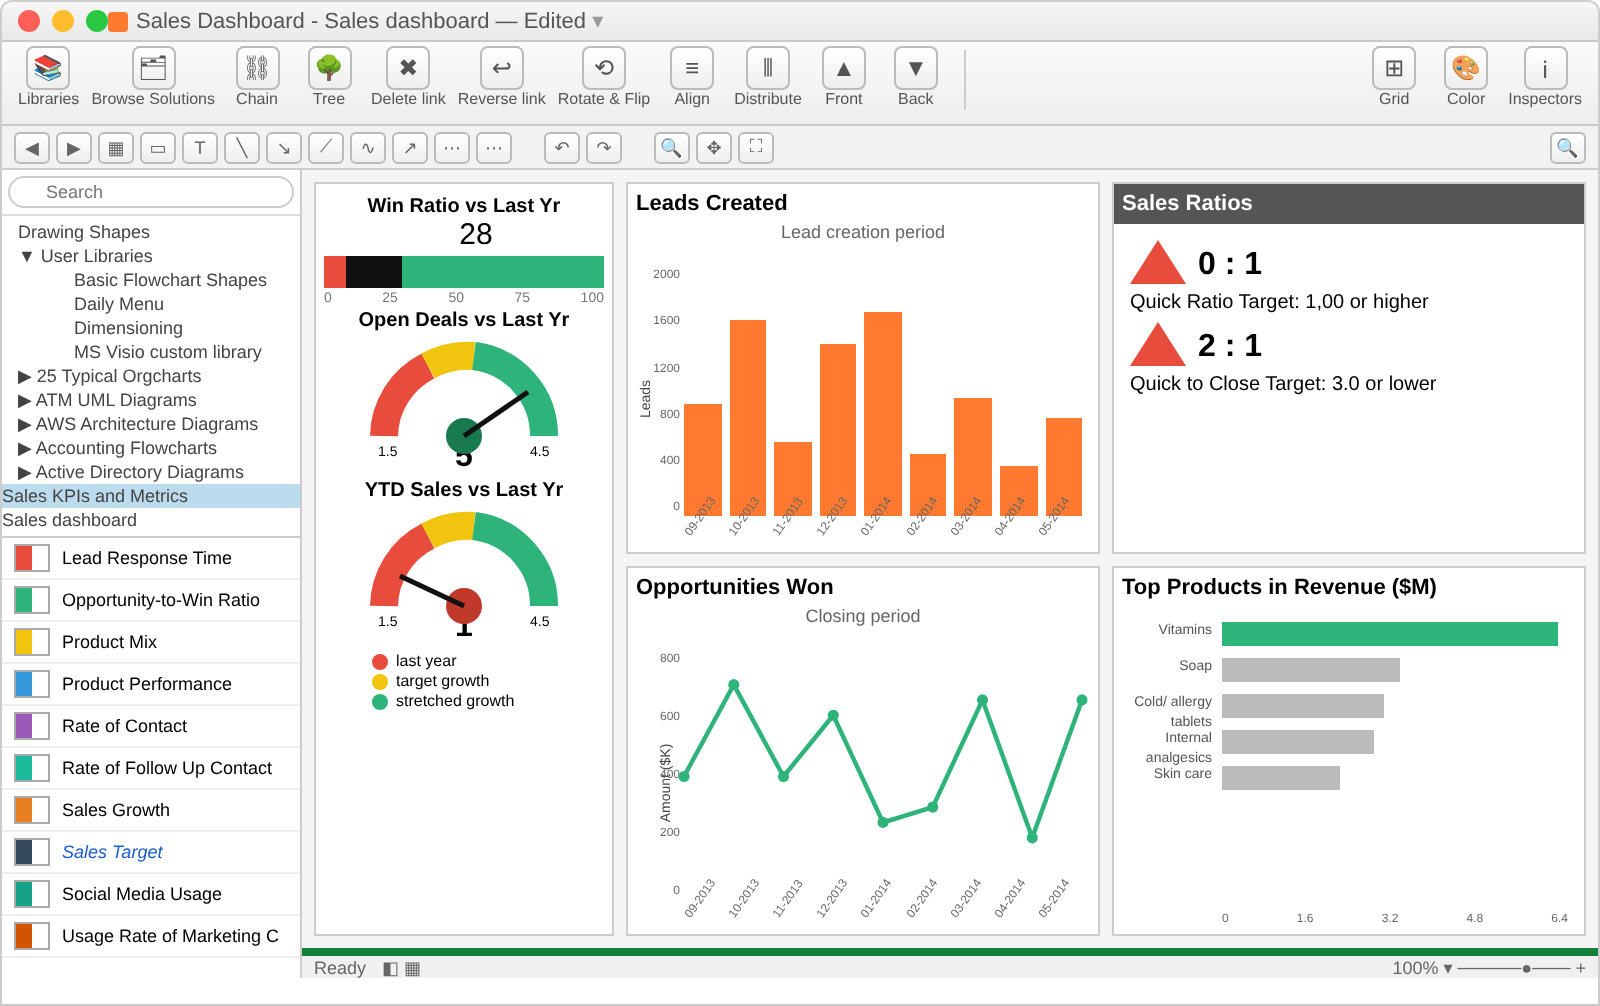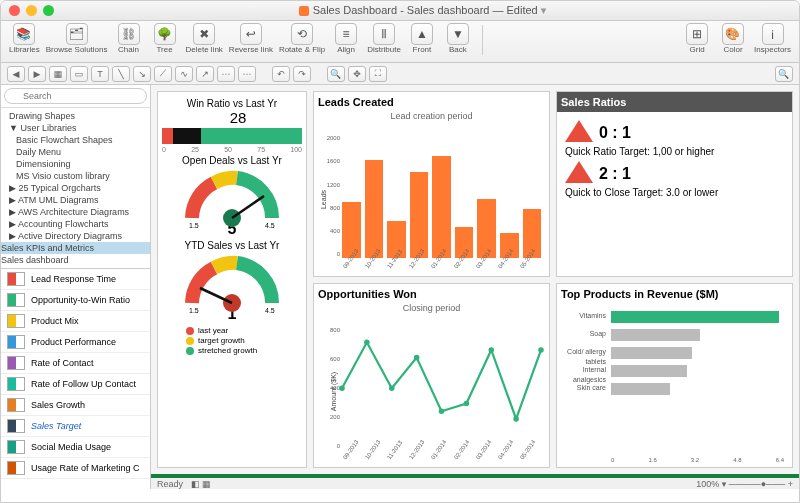--- a/index.html
+++ b/index.html
@@ -1,46 +1,46 @@
 <!DOCTYPE html>
 <html><head>
 <meta charset="utf-8">
 <style>
 *{box-sizing:border-box;margin:0;padding:0;font-family:-apple-system,Helvetica,Arial,sans-serif}
 body{width:800px;height:503px;background:#fff;overflow:hidden;font-size:10px;border:1px solid #ccc;border-radius:6px 6px 0 0;position:relative}
 .titlebar{height:20px;display:flex;align-items:center;padding:0 8px;background:linear-gradient(#f7f7f7,#e8e8e8);border-bottom:1px solid #c9c9c9;border-radius:6px 6px 0 0}
 .tlights{display:flex;gap:6px}
 .tlight{width:11px;height:11px;border-radius:50%}
 .red{background:#ff5f57}.yel{background:#ffbd2e}.grn{background:#28c940}
-.wtitle{flex:1;text-align:center;font-size:11px;color:#555}
+.wtitle{flex:1;text-align:left;font-size:11px;color:#555}
 .doticon{width:10px;height:10px;background:#ff7a30;border-radius:2px;display:inline-block;margin-right:4px;vertical-align:middle}
 .toolbar{height:42px;display:flex;align-items:flex-start;padding:2px 8px;background:linear-gradient(#fafafa,#eee);border-bottom:1px solid #c9c9c9;gap:6px}
 .tbtn{display:flex;flex-direction:column;align-items:center;font-size:8px;color:#555;min-width:30px}
 .tico{width:22px;height:22px;border:1px solid #bbb;border-radius:4px;background:linear-gradient(#fff,#eee);display:flex;align-items:center;justify-content:center;font-size:12px}
 .tsep{width:0;border-left:1px solid #ccc;height:30px;margin:2px 3px}
 .subbar{height:22px;display:flex;align-items:center;padding:0 6px;gap:3px;background:#f2f2f2;border-bottom:1px solid #ccc}
 .sico{width:18px;height:16px;border:1px solid #bbb;border-radius:3px;background:linear-gradient(#fff,#eee);display:flex;align-items:center;justify-content:center;font-size:9px;color:#666}
 .main{display:flex;height:404px}
 .sidebar{width:150px;border-right:1px solid #ccc;display:flex;flex-direction:column;background:#fff;overflow:hidden}
 .search{padding:3px;border-bottom:1px solid #ddd}
 .search input{width:100%;border:1px solid #ccc;border-radius:10px;padding:2px 6px 2px 18px;font-size:9px;background:#fff}
 .tree{flex:0 0 auto;font-size:9px;color:#444;padding:2px 0}
 .tree div{padding:1px 4px 1px 8px;white-space:nowrap;overflow:hidden}
-.tree .i1{padding-left:0}.tree .i2{padding-left:15px}
+.tree .i1{padding-left:0}.tree .i2{padding-left:36px}
 .tree .sel{background:#bcdcee}
 .lib{border-top:1px solid #ccc;flex:1;overflow:hidden;font-size:9px}
 .litem{display:flex;align-items:center;gap:6px;padding:3px 6px;border-bottom:1px solid #eee}
 .lth{width:18px;height:14px;border:1px solid #aaa;display:flex;align-items:center;justify-content:center;font-size:8px;background:#fff}
 .litem.sel{color:#1a5dd0;font-style:italic}
 .canvas{flex:1;background:#f4f4f4;overflow:hidden;display:flex;flex-direction:column}
 .cbody{flex:1;padding:6px;display:grid;grid-template-columns:150px 1fr 1fr;grid-template-rows:1fr 1fr;gap:6px}
 .panel{background:#fff;border:1px solid #ccc;padding:4px;overflow:hidden;display:flex;flex-direction:column}
 .ptitle{font-size:11px;font-weight:700;margin-bottom:3px}
 .gaugecol{grid-row:1/3}
-.gtitle{font-size:10px;text-align:center;font-weight:400;margin-top:2px}
+.gtitle{font-size:10px;text-align:center;font-weight:700;margin-top:2px}
 .gauge{position:relative;width:100px;height:60px;margin:2px auto 0}
 .gnum{text-align:center;font-size:16px;font-weight:700;margin-top:-8px}
 .legend{font-size:8px;padding:2px 8px}
 .legend div{display:flex;align-items:center;gap:4px;margin:1px 16px}
 .ldot{width:8px;height:8px;border-radius:50%}
 .winbar{height:16px;display:flex;margin:2px 0}
 .axis{display:flex;justify-content:space-between;font-size:7px;color:#777}
 .chart{flex:1;position:relative}
 .bars{position:absolute;left:24px;right:4px;bottom:14px;top:14px;display:flex;align-items:flex-end;gap:4px}
 .bar{flex:1;background:#ff7a30}

